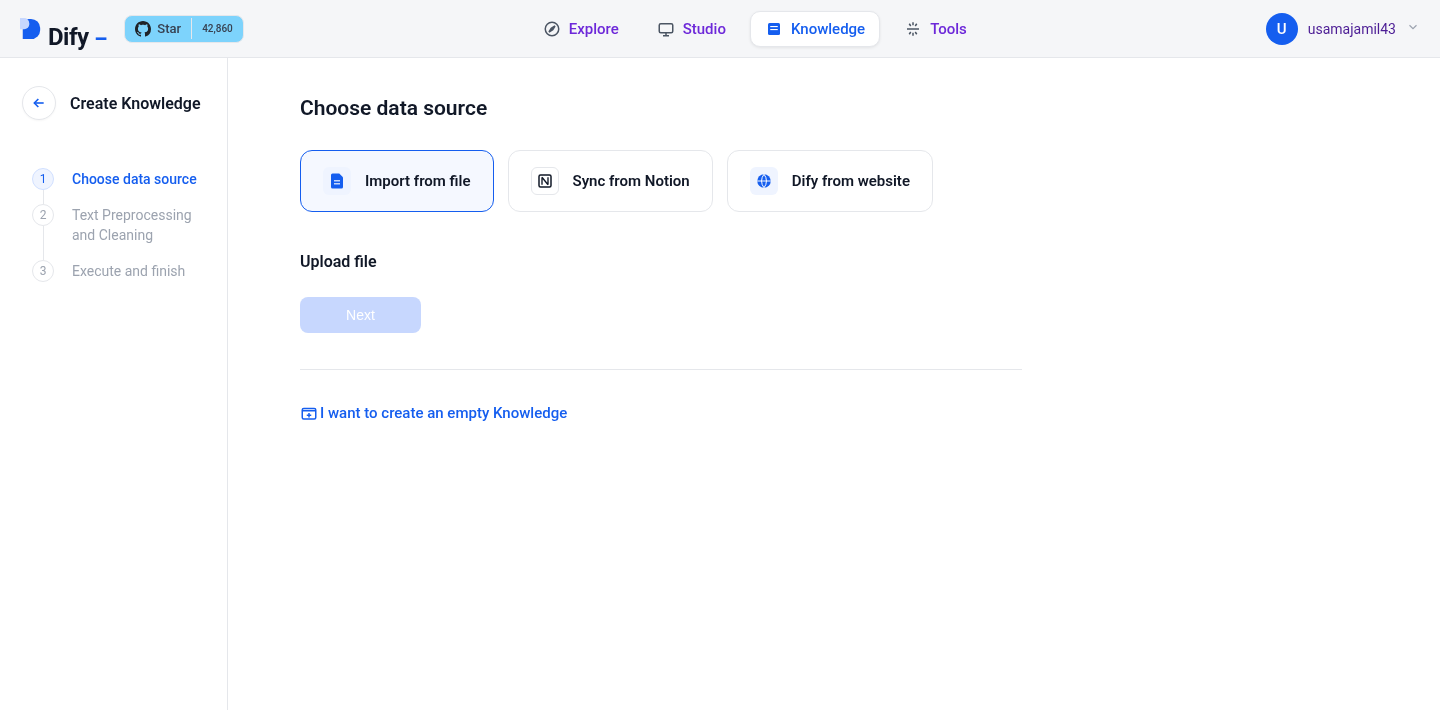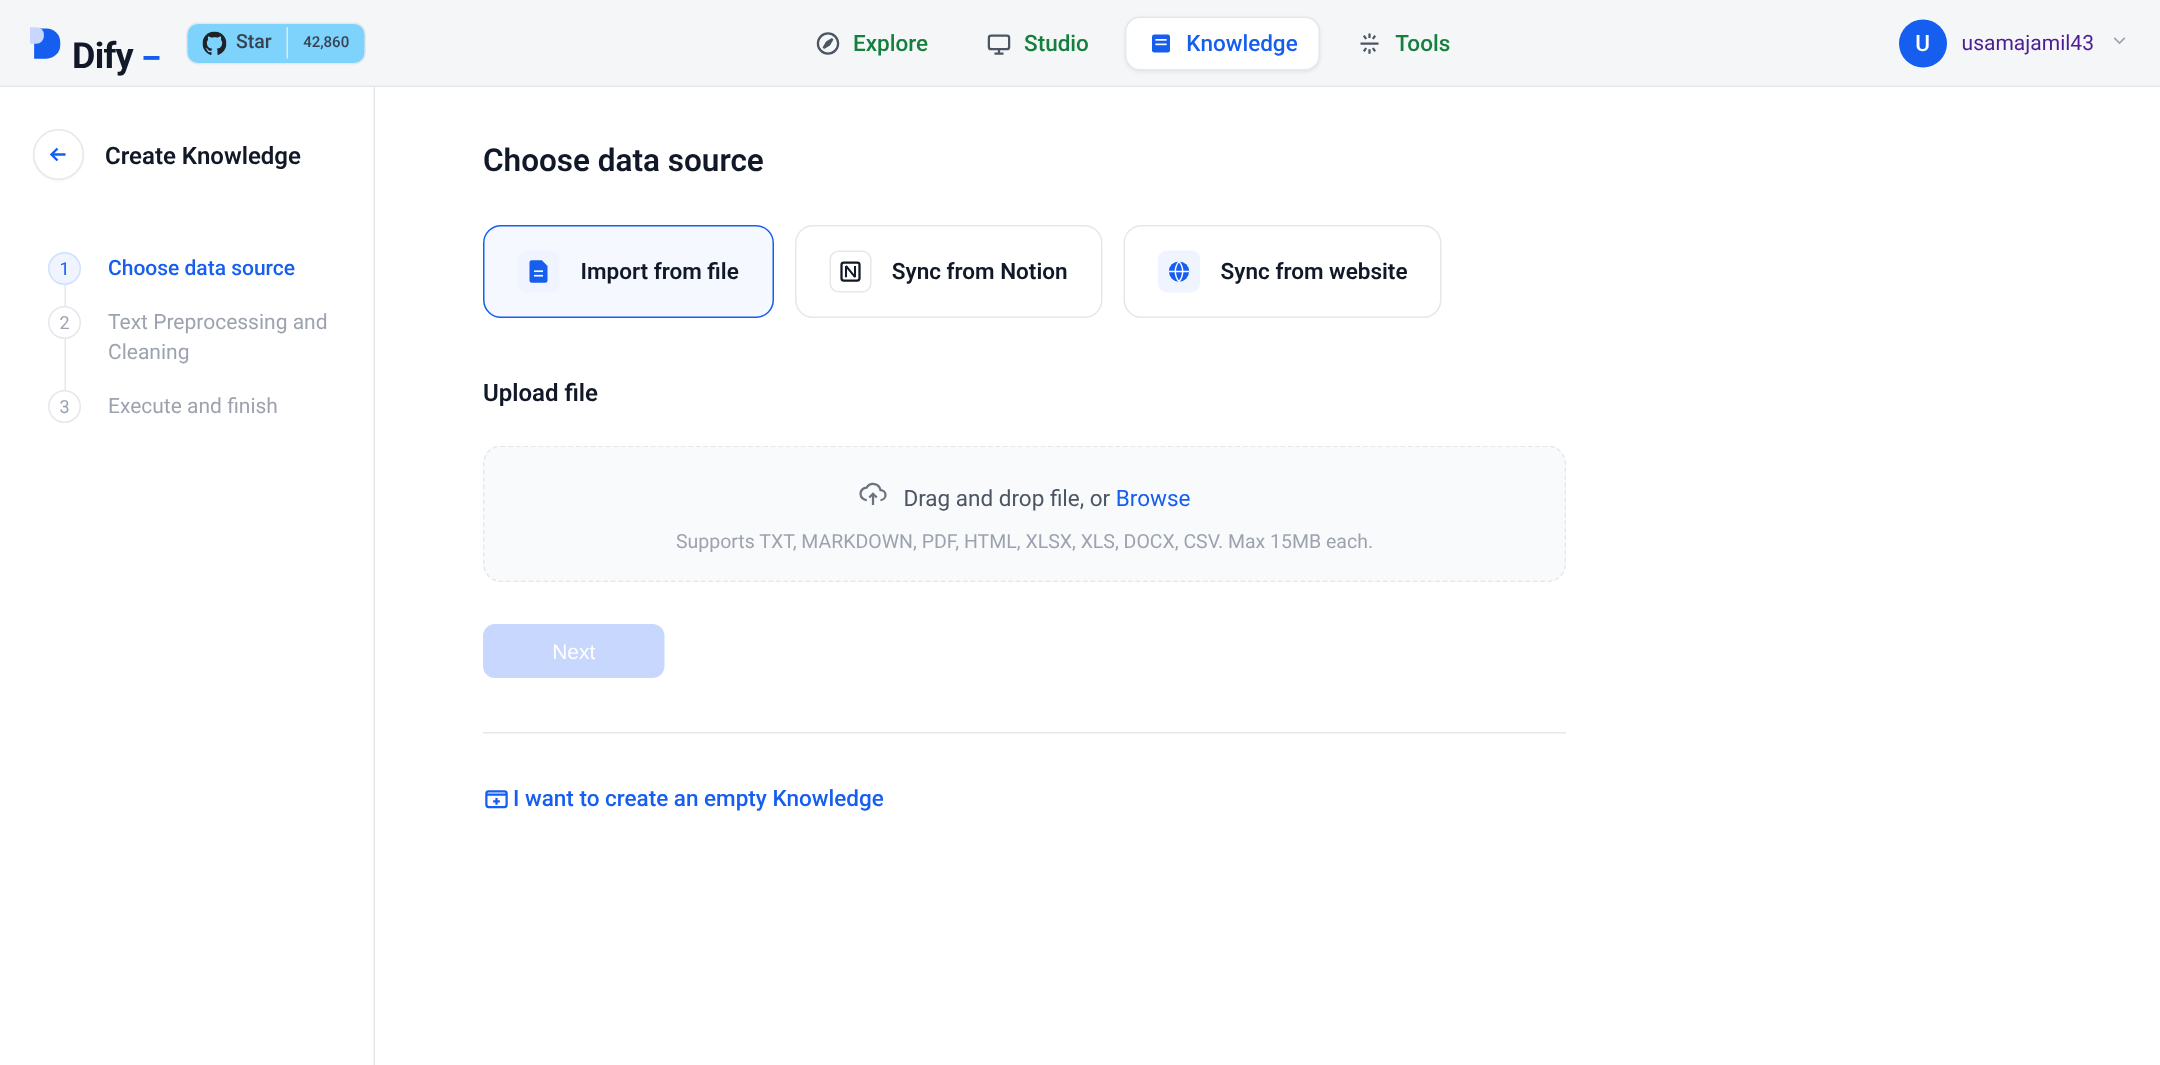--- a/index.html
+++ b/index.html
@@ -33,21 +33,21 @@
       background: #7dd3fc; border: 1px solid #e5e7eb;
       border-radius: 8px; overflow: hidden;
     }
     .github-star { display: flex; align-items: center; gap: 6px; padding: 5px 10px; font-size: 13px; font-weight: 500; color: #374151; }
     .github-count { padding: 5px 10px; font-size: 10px; font-weight: 500; color: #374151; border-left: 1px solid #e5e7eb; }
 
     .header-nav { display: flex; align-items: center; gap: 10px; }
     .nav-item {
       display: flex; align-items: center; gap: 8px;
       padding: 8px 14px; border-radius: 10px;
-      font-size: 15px; font-weight: 500; color: #15803d;
+      font-size: 15px; font-weight: 500; color: #6d28d9;
       cursor: pointer;
     }
     .nav-item.active {
       background: #fff; color: #155eef;
       box-shadow: 0 1px 3px rgba(0,0,0,0.08);
       border: 1px solid #e5e7eb;
     }
     .nav-item.active .nav-icon { color: #155eef; }
     .nav-icon { width: 18px; height: 18px; display: flex; align-items: center; justify-content: center; }
 
@@ -57,21 +57,21 @@
       background: #155eef; color: #fff;
       display: flex; align-items: center; justify-content: center;
       font-weight: 500; font-size: 15px;
     }
     .username { font-size: 14px; color: #4c1d95; }
     .chevron { color: #9ca3af; }
 
     
     .body { display: flex; height: calc(710px - 58px); }
     .sidebar {
-      width: 250px; border-right: 1px solid #e5e7eb;
+      width: 228px; border-right: 1px solid #e5e7eb;
       padding: 28px 18px 0 18px;
       flex-shrink: 0;
     }
     .sidebar-header { display: flex; align-items: center; gap: 14px; margin-bottom: 48px; margin-left: 4px; }
     .back-btn {
       width: 34px; height: 34px; border-radius: 50%;
       background: #fff; border: 1px solid #e5e7eb;
       display: flex; align-items: center; justify-content: center;
       color: #155eef; cursor: pointer;
       box-shadow: 0 1px 2px rgba(0,0,0,0.04);
@@ -271,41 +271,26 @@
         </div>
         <span>Sync from Notion</span>
       </div>
       <div class="source-card">
         <div class="card-icon">
           <svg width="18" height="18" viewBox="0 0 24 24" fill="#155eef">
               <circle cx="12" cy="12" r="9"></circle>
               <path d="M3 12h18M12 3a14 14 0 010 18M12 3a14 14 0 000 18" stroke="#fff" stroke-width="1.3" fill="none"></path>
             </svg>
         </div>
-        <span>Sync from website</span>
+        <span>Dify from website</span>
       </div>
     </div>
 
     <div class="section-title">Upload file</div>
 
-    <div class="upload-zone">
-      <div class="upload-line">
-        <span class="upload-icon">
-          <svg width="20" height="20" viewBox="0 0 24 24" fill="none" stroke="currentColor" stroke-width="1.8">
-              <path d="M7 16a5 5 0 010-10 6 6 0 0111 2 4 4 0 010 8"></path>
-              <polyline points="9 14 12 11 15 14"></polyline>
-              <line x1="12" y1="11" x2="12" y2="20"></line>
-            </svg>
-        </span>
-        <span>
-          <span>Drag and drop file, or </span><span class="browse-link">Browse</span>
-        </span>
-      </div>
-      <div class="upload-hint">Supports TXT, MARKDOWN, PDF, HTML, XLSX, XLS, DOCX, CSV. Max 15MB each.</div>
-    </div>
 
     <button class="next-btn" disabled="">Next</button>
 
     <hr class="divider">
 
     <div class="empty-link">
       <svg width="18" height="18" viewBox="0 0 24 24" fill="none" stroke="#155eef" stroke-width="2">
           <rect x="3" y="6" width="18" height="14" rx="2"></rect>
           <path d="M3 9h18"></path>
           <line x1="12" y1="12" x2="12" y2="18"></line>

